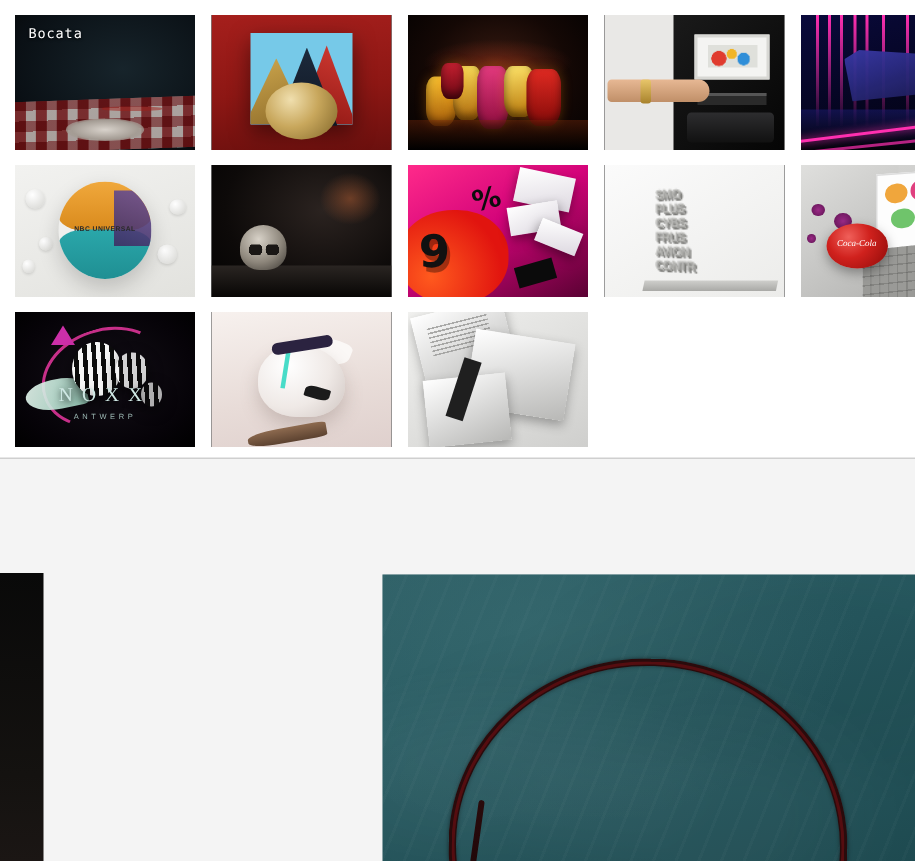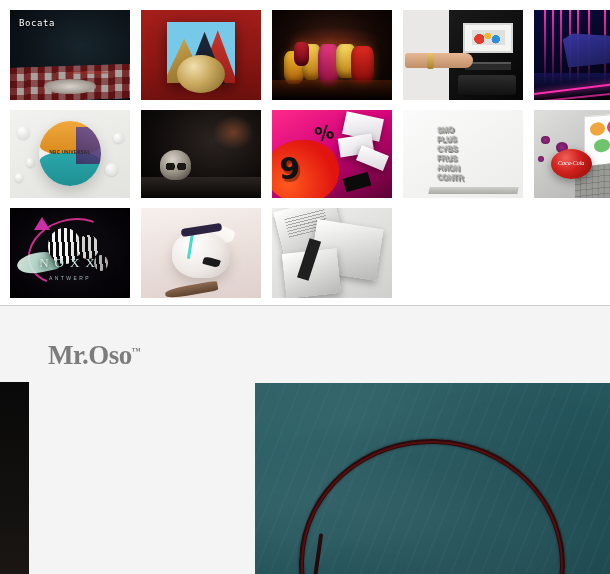--- a/index.html
+++ b/index.html
@@ -666,23 +666,20 @@
 
         </div>
       </div>
 
     </div>
   </section>
 
   <div class="divider"></div>
 
   <section class="lower">
-    <div class="brand">
-      <span>Mr.Oso</span><sup>™</sup>
-    </div>
 
     <div class="left-strip"></div>
 
     <div class="hero">
       <div class="tex"></div>
       <div class="scuff"></div>
       <div class="ring"></div>
       <div class="ring2"></div>
       <div class="drip"></div>
     </div>

